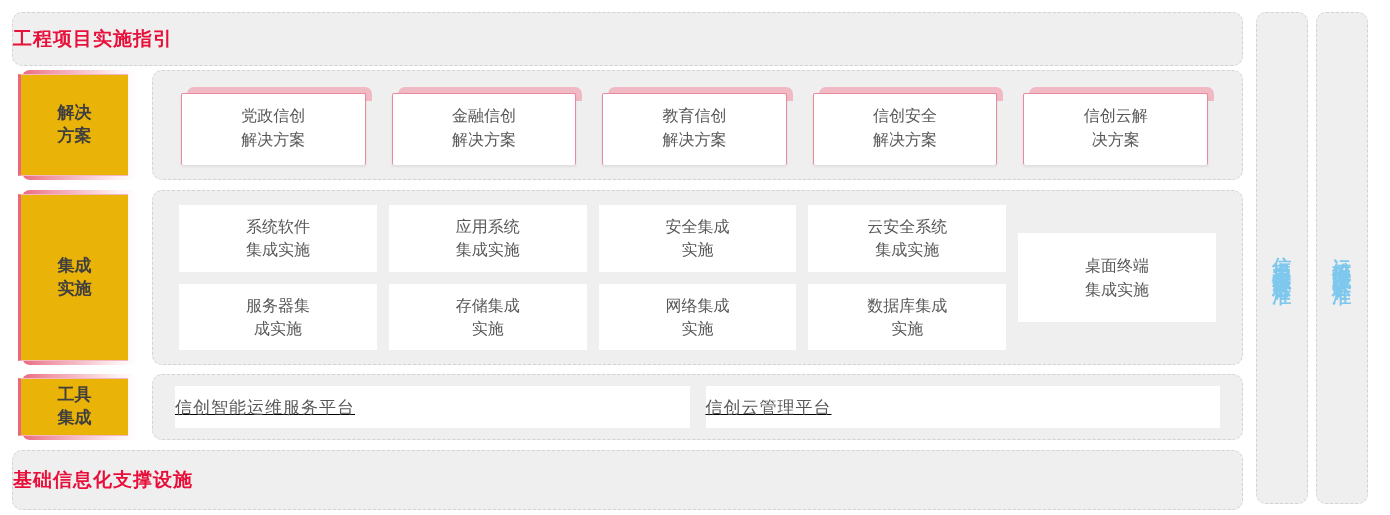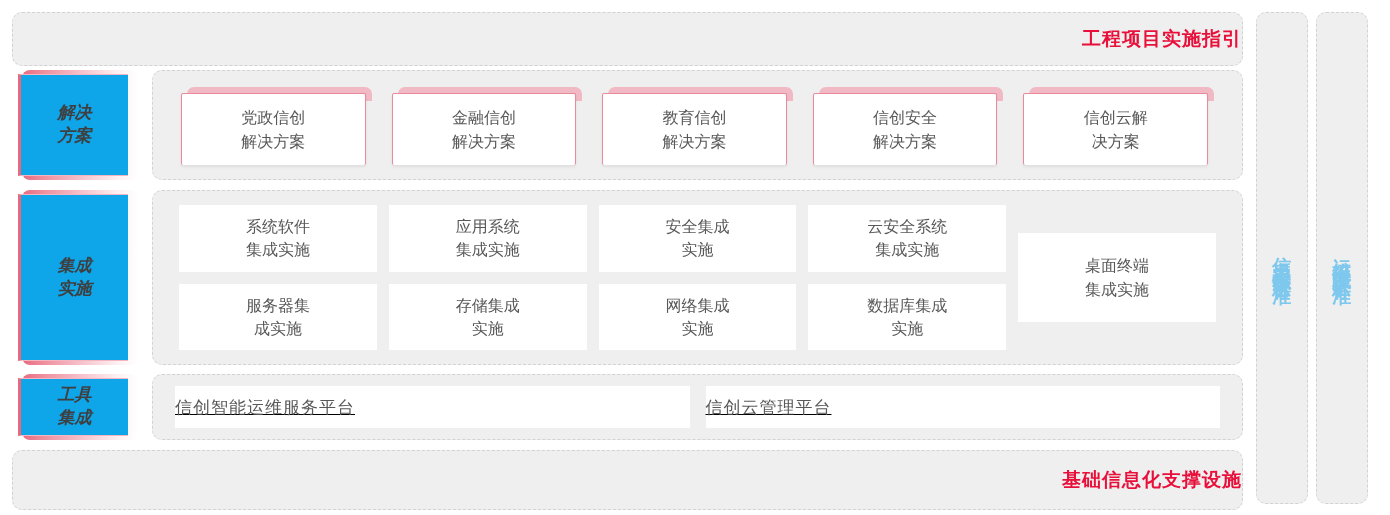--- a/index.html
+++ b/index.html
@@ -27,21 +27,21 @@
     background: #efefef;
     border: 1px dashed #d2d2d2;
     border-radius: 10px;
     box-sizing: border-box;
   }
 
   
   .banner {
     display: flex;
     align-items: center;
-    justify-content: flex-end;
+    justify-content: flex-start;
   }
   .banner-text {
     color: #e8103a;
     font-weight: bold;
     font-size: 19px;
     letter-spacing: 1px;
   }
 
   #top-banner   { left: 12px; top: 12px;  width: 1231px; height: 54px; }
   #bottom-banner{ left: 12px; top: 450px; width: 1231px; height: 60px; }
@@ -61,29 +61,28 @@
     bottom: 0;
     border-radius: 8px;
     background: linear-gradient(to right, #e8697e 0%, #ef8e9d 18%, #f6c0ca 50%, #fdf0f2 82%, #ffffff 100%);
   }
   .stage-label .inner {
     position: absolute;
     left: 0;
     top: 4px;
     right: 10px;
     bottom: 4px;
-    background: #0ea5e9;
+    background: #eab308;
     border-left: 3px solid #e9687d;
     border-top: 1px solid #f3b6c0;
     border-bottom: 1px solid #f3b6c0;
     display: flex;
     align-items: center;
     justify-content: center;
     box-sizing: border-box;
-    font-style: italic;
   }
   .stage-label .txt {
     color: #3f3f3f;
     font-weight: bold;
     font-size: 17px;
     line-height: 1.35;
     text-align: center;
     white-space: pre-line;
   }
 
@@ -127,20 +126,21 @@
     bottom: 0;
     background: #ffffff;
     border: 1px solid #e98a9c;
     border-bottom: none;
     border-radius: 2px;
     display: flex;
     align-items: center;
     justify-content: center;
     box-shadow: 0 2px 3px rgba(0,0,0,0.07);
     box-sizing: border-box;
+    font-family: Liberation Mono, monospace;
   }
   .sol-card .txt {
     color: #585858;
     font-size: 16px;
     line-height: 1.45;
     text-align: center;
     white-space: pre-line;
   }
 
   

